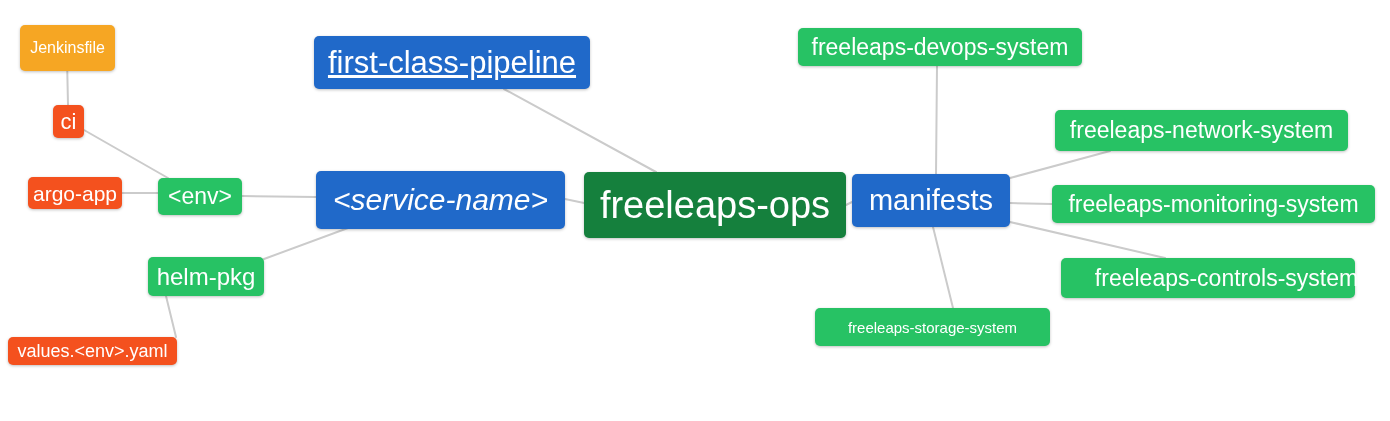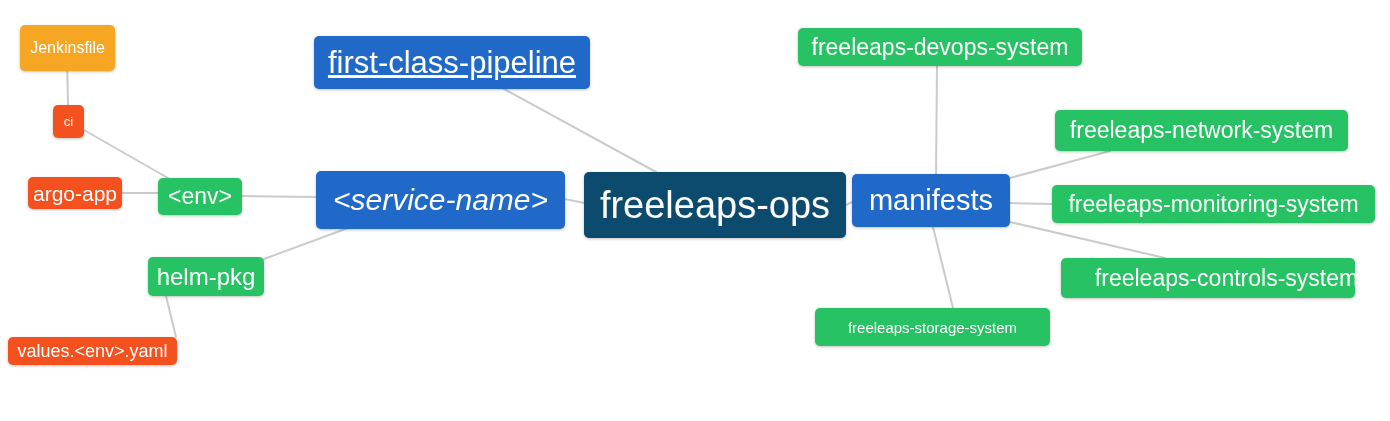--- a/index.html
+++ b/index.html
@@ -58,28 +58,28 @@
       <line x1="504" y1="89" x2="656" y2="172" stroke="#cbcbcb"></line>
       <line x1="846" y1="205" x2="852" y2="202" stroke="#cbcbcb"></line>
       <line x1="936" y1="174" x2="937" y2="66" stroke="#cbcbcb"></line>
       <line x1="1010" y1="178" x2="1110" y2="151" stroke="#cbcbcb"></line>
       <line x1="1010" y1="203" x2="1052" y2="204" stroke="#cbcbcb"></line>
       <line x1="1010" y1="222" x2="1165" y2="258" stroke="#cbcbcb"></line>
       <line x1="933" y1="227" x2="953" y2="308" stroke="#cbcbcb"></line>
     </svg>
   <div class="nodes-layer">
       <div class="node" style="left: 20px; top: 25px; width: 95px; height: 46px; font-size: 16px; background: rgb(246, 166, 35); color: rgb(255, 255, 255);">Jenkinsfile</div>
-      <div class="node" style="left: 53px; top: 105px; width: 31px; height: 33px; font-size: 13px; background: rgb(244, 81, 30); color: rgb(255, 255, 255);">ci</div>
+      <div class="node" style="left: 53px; top: 105px; width: 31px; height: 33px; font-size: 22px; background: rgb(244, 81, 30); color: rgb(255, 255, 255);">ci</div>
       <div class="node" style="left: 28px; top: 177px; width: 94px; height: 32px; font-size: 21px; background: rgb(244, 81, 30); color: rgb(255, 255, 255);">argo-app</div>
       <div class="node" style="left: 158px; top: 178px; width: 84px; height: 37px; font-size: 23px; background: rgb(39, 194, 100); color: rgb(255, 255, 255);">&lt;env&gt;</div>
       <div class="node" style="left: 148px; top: 257px; width: 116px; height: 39px; font-size: 24px; background: rgb(39, 194, 100); color: rgb(255, 255, 255);">helm-pkg</div>
       <div class="node" style="left: 8px; top: 337px; width: 169px; height: 28px; font-size: 18px; background: rgb(244, 81, 30); color: rgb(255, 255, 255);">values.&lt;env&gt;.yaml</div>
       <div class="node" style="left: 316px; top: 171px; width: 249px; height: 58px; font-size: 30px; background: rgb(32, 105, 201); color: rgb(255, 255, 255); font-style: italic;">&lt;service-name&gt;</div>
       <div class="node" style="left: 314px; top: 36px; width: 276px; height: 53px; font-size: 31px; background: rgb(32, 105, 201); color: rgb(255, 255, 255); text-decoration: underline;">first-class-pipeline</div>
-      <div class="node" style="left: 584px; top: 172px; width: 262px; height: 66px; font-size: 38px; background: #0c4a6e; color: rgb(255, 255, 255);">freeleaps-ops</div>
+      <div class="node" style="left: 584px; top: 172px; width: 262px; height: 66px; font-size: 38px; background: #15803d; color: rgb(255, 255, 255);">freeleaps-ops</div>
       <div class="node" style="left: 852px; top: 174px; width: 158px; height: 53px; font-size: 29px; background: rgb(32, 105, 201); color: rgb(255, 255, 255);">manifests</div>
       <div class="node" style="left: 798px; top: 28px; width: 284px; height: 38px; font-size: 23px; background: rgb(39, 194, 100); color: rgb(255, 255, 255);">freeleaps-devops-system</div>
       <div class="node" style="left: 1055px; top: 110px; width: 293px; height: 41px; font-size: 23px; background: rgb(39, 194, 100); color: rgb(255, 255, 255);">freeleaps-network-system</div>
       <div class="node" style="left: 1052px; top: 185px; width: 323px; height: 38px; font-size: 23px; background: rgb(39, 194, 100); color: rgb(255, 255, 255);">freeleaps-monitoring-system</div>
       <div class="node" style="left: 1061px; top: 258px; width: 294px; height: 40px; font-size: 23px; background: rgb(39, 194, 100); color: rgb(255, 255, 255); padding-left: 37px;">freeleaps-controls-system</div>
       <div class="node" style="left: 815px; top: 308px; width: 235px; height: 38px; font-size: 15px; background: rgb(39, 194, 100); color: rgb(255, 255, 255);">freeleaps-storage-system</div>
     </div>
 </div>
 
 </body></html>

